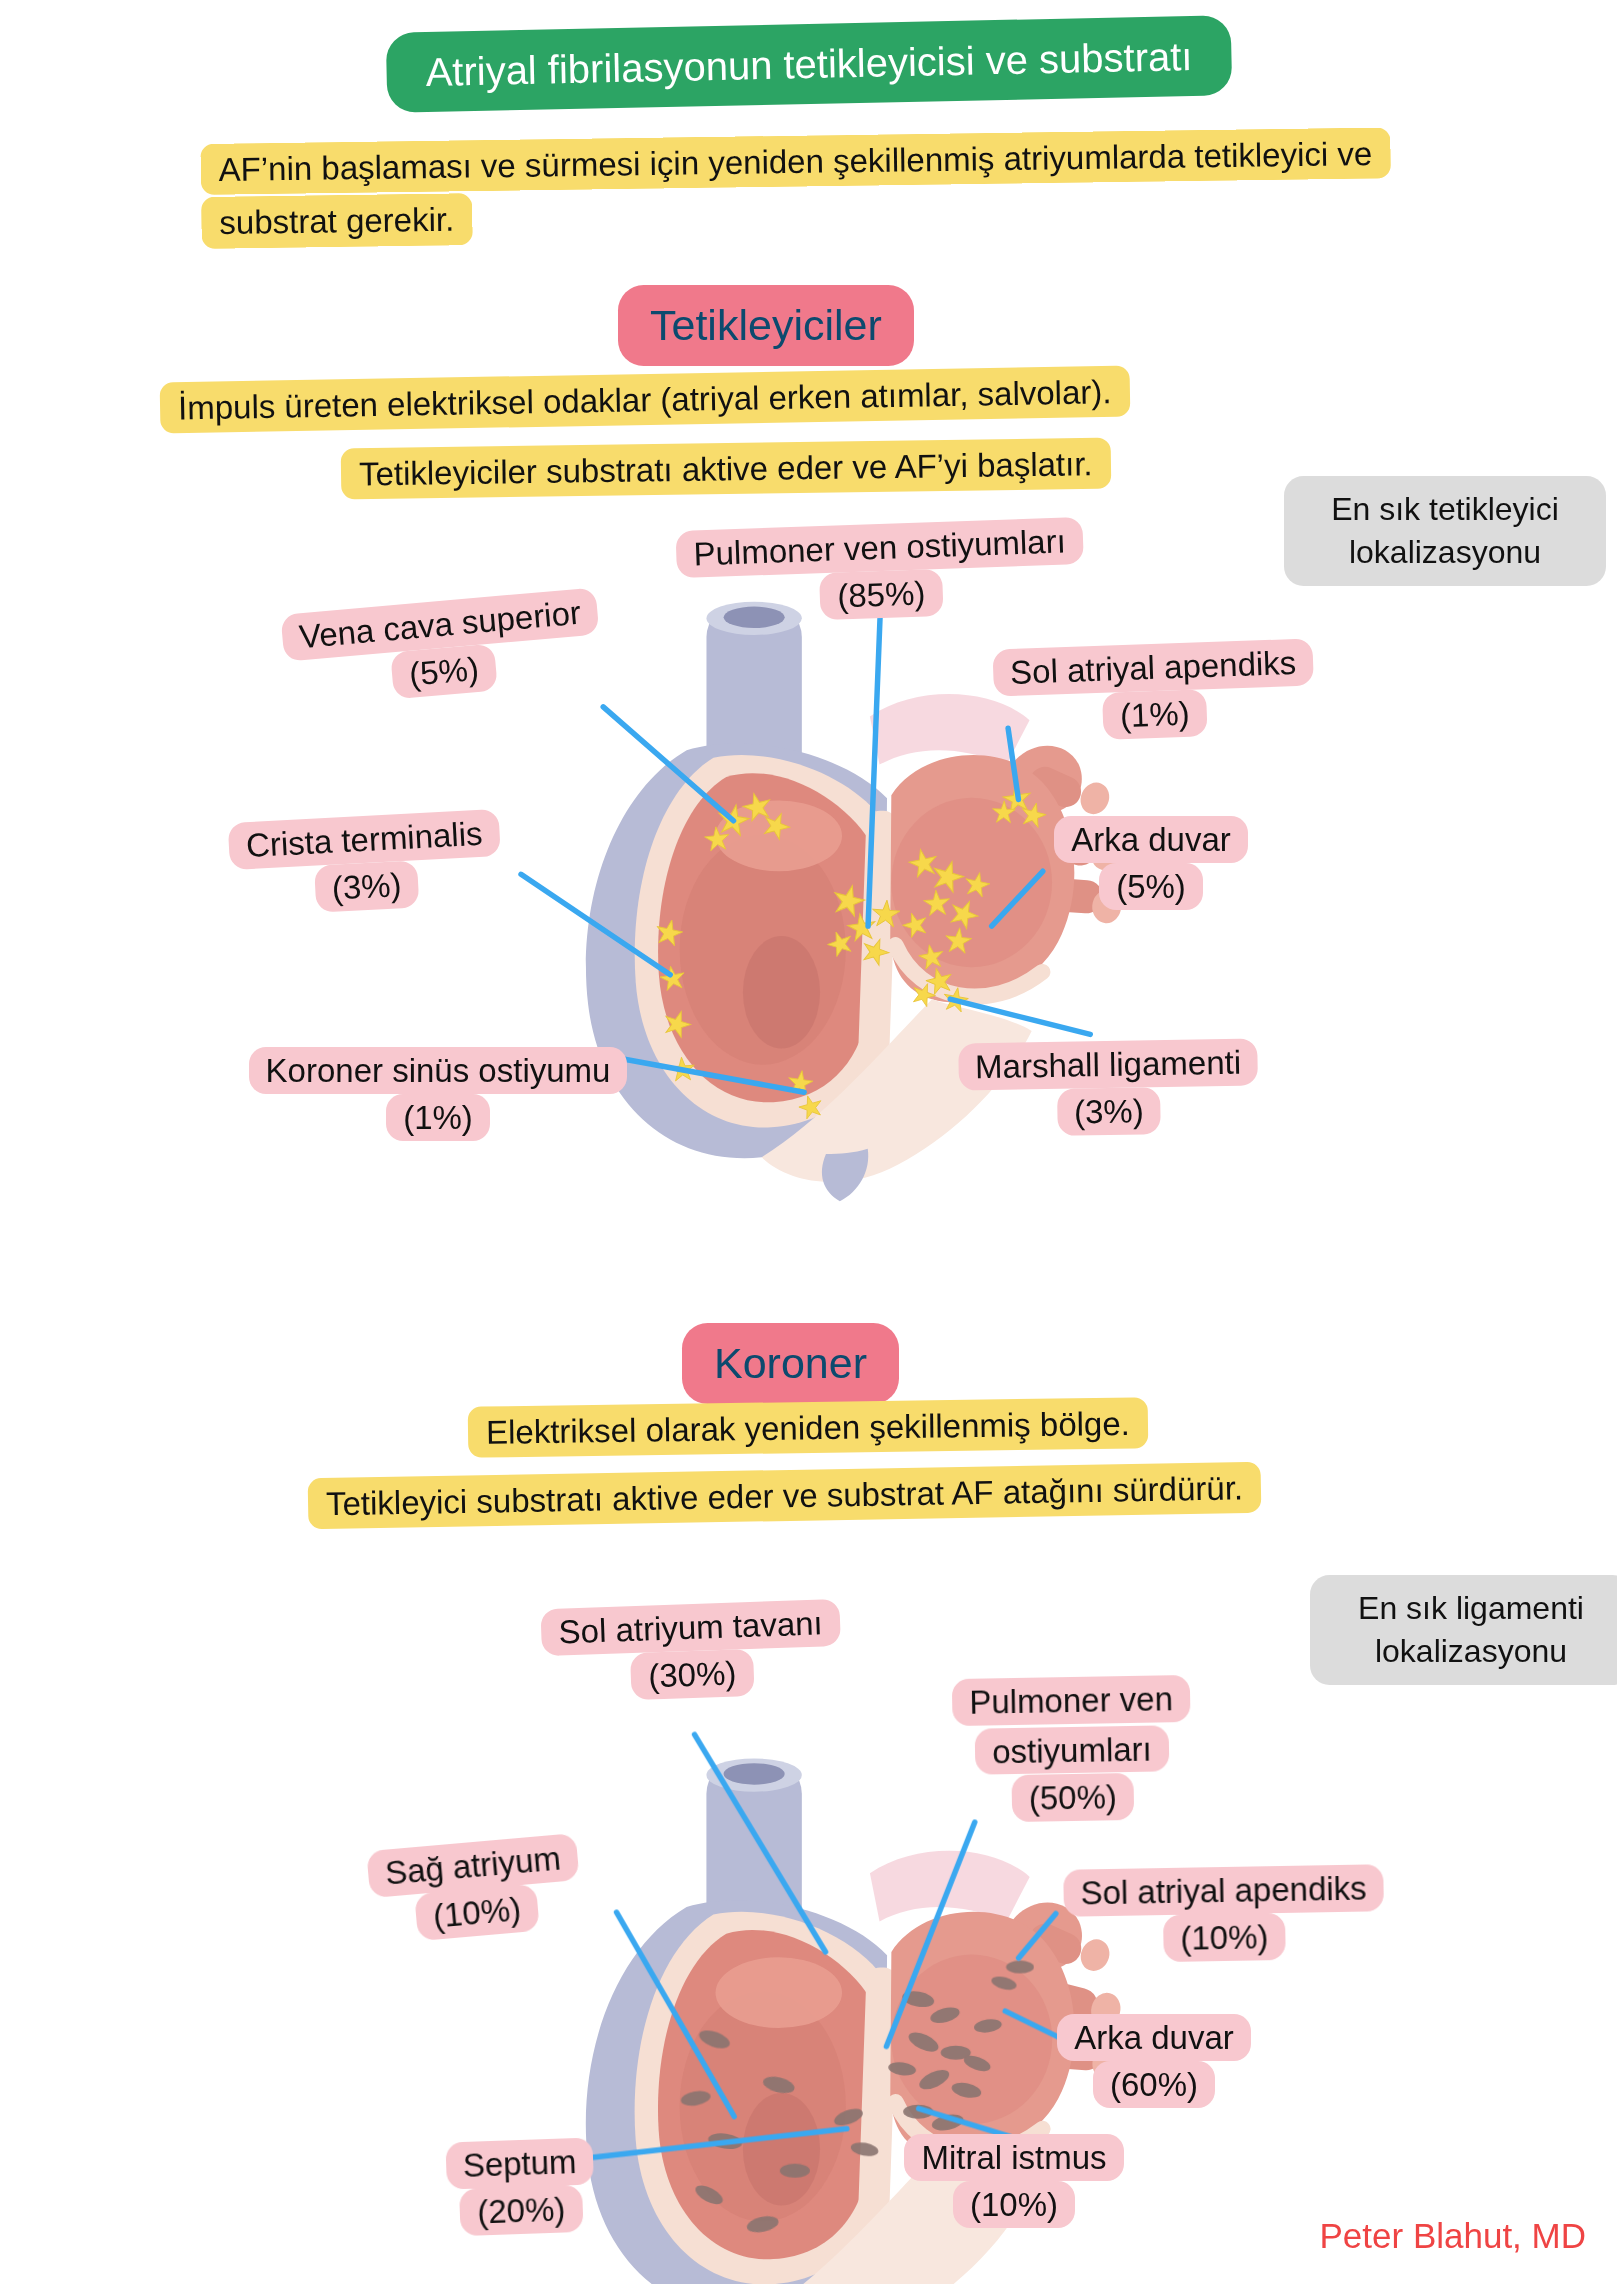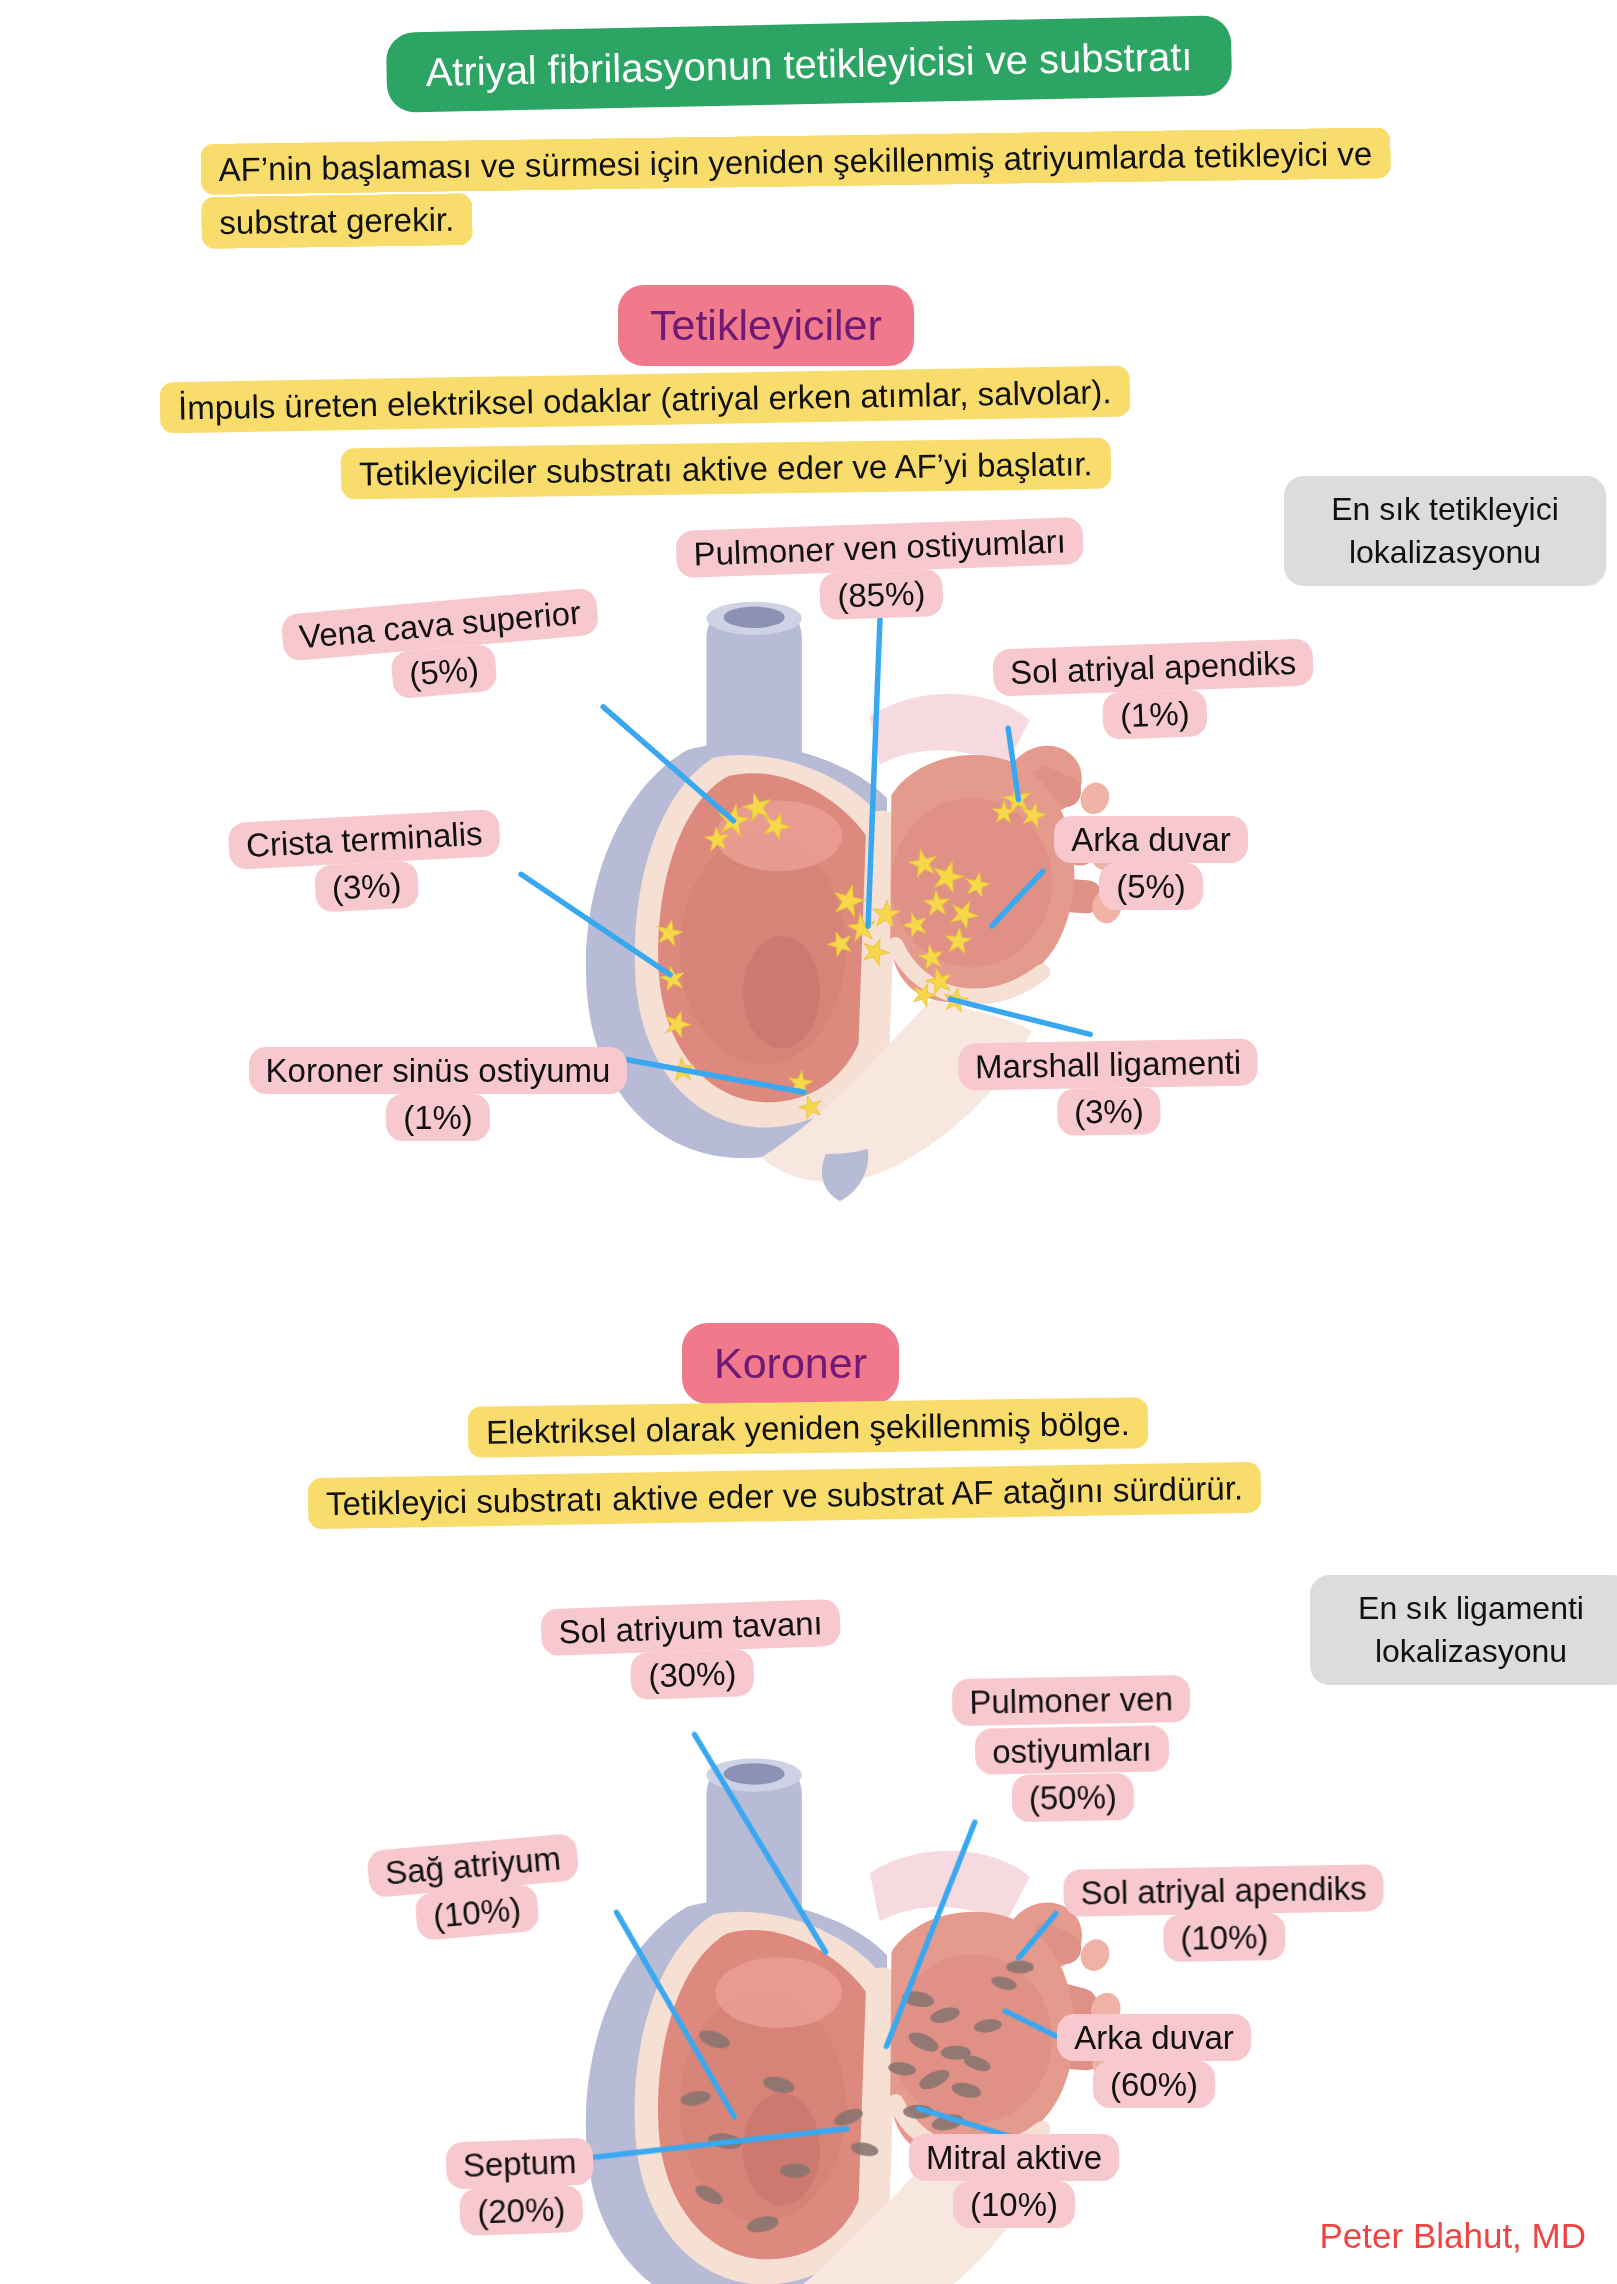--- a/index.html
+++ b/index.html
@@ -12,21 +12,21 @@
   .title-box{
     background:#2ca464; color:#ffffff; font-size:40px; line-height:1.1;
     padding:18px 39px; border-radius:28px; white-space:nowrap;
   }
   .hl-yellow{
     background:#f8dc6c; padding:7.3px 18px; border-radius:13.4px;
     box-decoration-break:clone; -webkit-box-decoration-break:clone;
     font-size:33px; line-height:1.62;
   }
   .section-head{
-    background:#f0798b; color:#701a75; font-size:43px; padding:16px 32px;
+    background:#f0798b; color:#0c4a6e; font-size:43px; padding:16px 32px;
     border-radius:25.6px; white-space:nowrap;
   }
   .side-note{
     background:#dcdcdc; color:#111; font-size:32px; line-height:1.35;
     padding:12px 27px; border-radius:19.5px; text-align:center;
   }
   
   .loc-label{position:absolute; text-align:center; font-size:33px; line-height:1.5;}
   .loc-label .pill{
     background:#f8c8cf; padding:4.9px 17px; border-radius:17px;
@@ -239,20 +239,20 @@
   </div>
   <div class="loc-label" style="left:1026px; top:2013px; width:256px;">
     <div class="line"><span class="pill">Arka duvar</span></div>
     <div class="line pct"><span class="pill">(60%)</span></div>
   </div>
   <div class="loc-label" style="left:411px; top:2139px; width:219px; transform:rotate(-2deg);">
     <div class="line"><span class="pill">Septum</span></div>
     <div class="line pct"><span class="pill">(20%)</span></div>
   </div>
   <div class="loc-label" style="left:868px; top:2133px; width:292px;">
-    <div class="line"><span class="pill">Mitral aktive</span></div>
+    <div class="line"><span class="pill">Mitral istmus</span></div>
     <div class="line pct"><span class="pill">(10%)</span></div>
   </div>
 
   <div class="abs footer-credit" style="right:32px; top:2216px;">Peter Blahut, MD</div>
 
 </div>
 
 
 </body></html>

